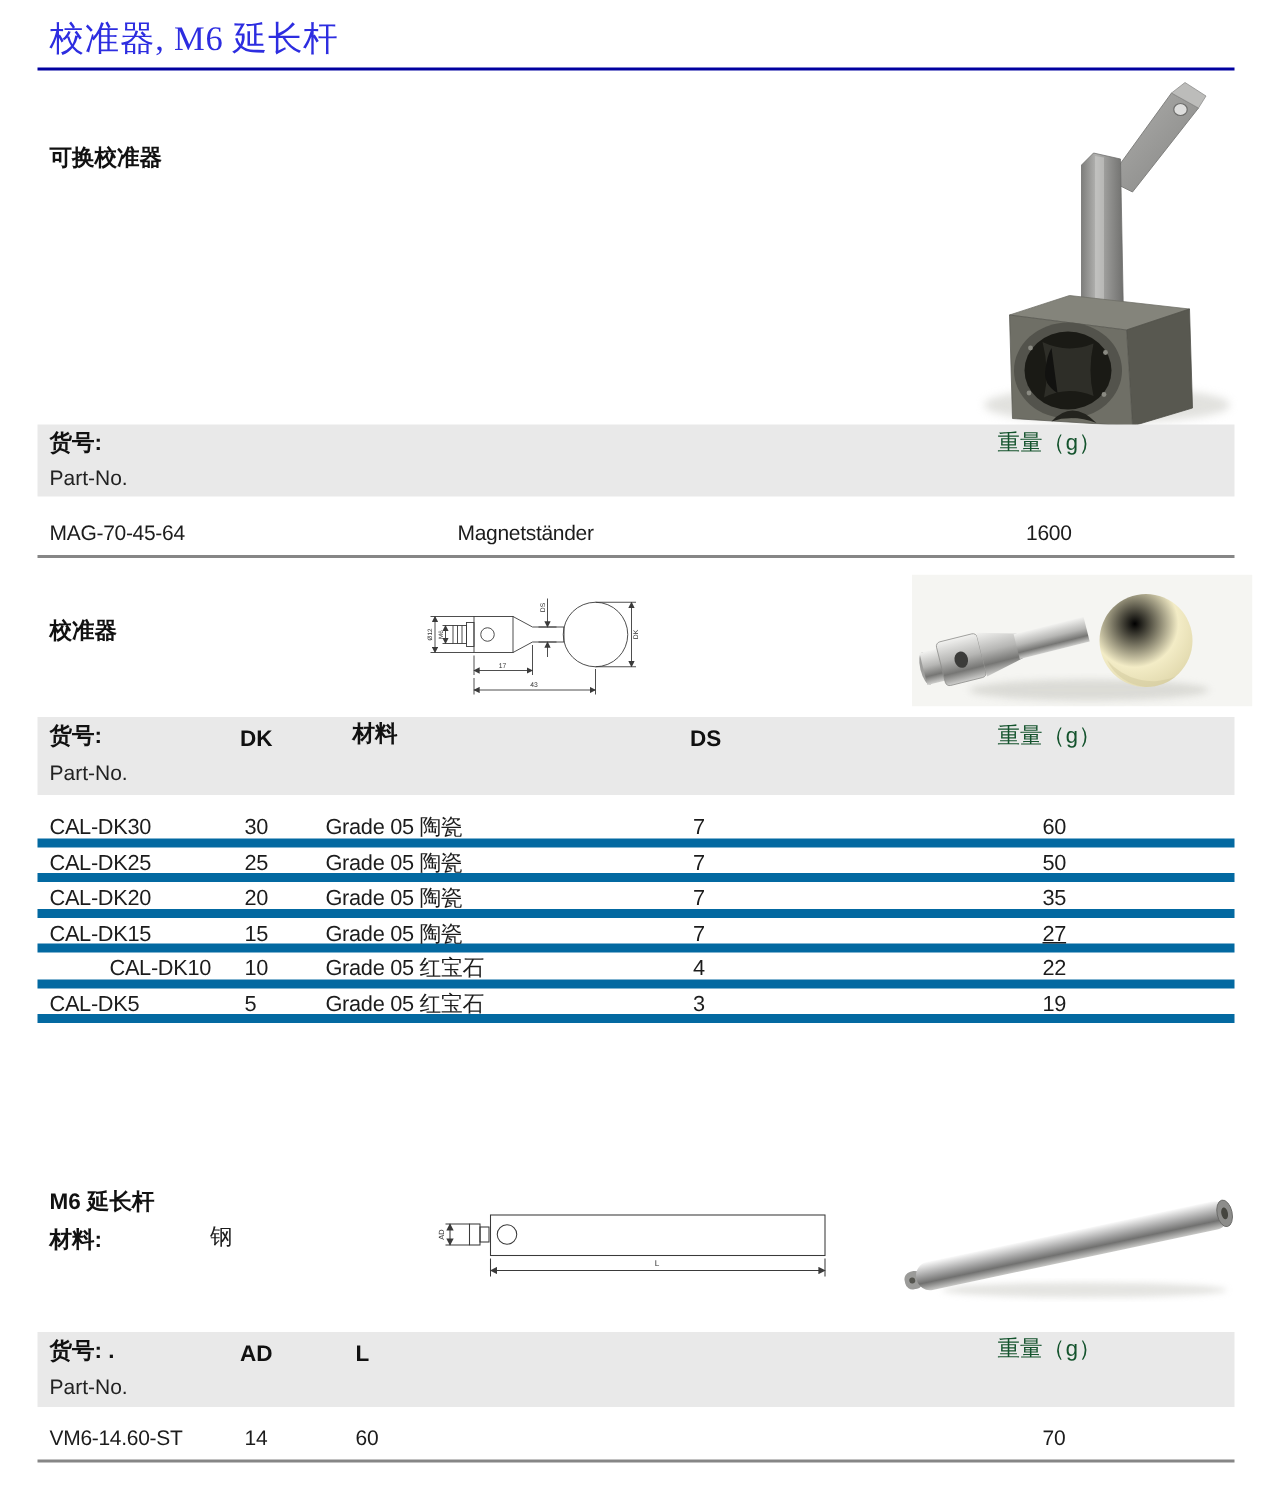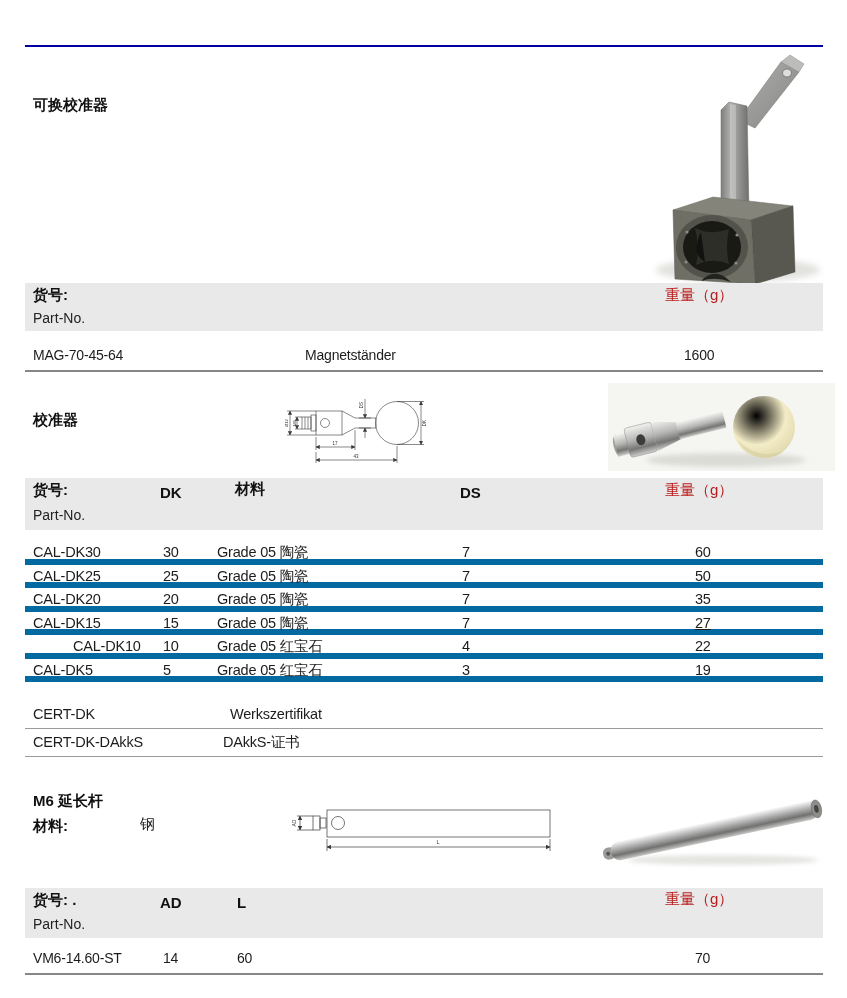--- a/index.html
+++ b/index.html
@@ -12,37 +12,38 @@
   .serif { font-family:"Liberation Serif", serif; }
   .page-title {
     position:absolute; left:33px; top:10px; font-size:23px;
     font-family:"Liberation Serif", serif; color:#2d2de0; letter-spacing:0.5px;
   }
   .title-rule { position:absolute; left:25px; top:45px; width:798px; height:2px; background:#0000a0; }
   .sec-heading { position:absolute; font-size:15px; font-weight:bold; color:#111; }
   .band { position:absolute; left:25px; width:798px; background:#e9e9e9; }
   .band .lbl { position:absolute; font-size:15px; font-weight:bold; color:#111; }
   .band .sub { position:absolute; font-size:14px; color:#222; }
-  .band .wt-lbl { position:absolute; font-size:15px; font-family:Liberation Sans, sans-serif; color:#b91c1c; }
+  .band .wt-lbl { position:absolute; font-size:15px; font-family:Liberation Mono, monospace; color:#14532d; }
   .drow { position:absolute; left:25px; width:798px; }
   .drow .cell { position:absolute; font-size:14px; letter-spacing:-0.2px; white-space:nowrap; }
   .row-heavy { border-bottom:2px solid #868686; }
   .cal-rows { position:absolute; left:25px; top:541px; width:798px; }
   .cal-row { position:relative; height:23.5px; border-bottom:6px solid #0369a1; }
   .cal-row .cell { position:absolute; font-size:14.5px; line-height:22px; letter-spacing:-0.2px; white-space:nowrap; }
   .cert-rows { position:absolute; left:25px; top:701px; width:798px; }
   .cert-row { position:relative; height:28px; border-bottom:1px solid #9b9b9b; }
   .cert-row .cell { position:absolute; font-size:14.5px; line-height:27px; letter-spacing:-0.2px; white-space:nowrap; }
   svg text { font-family:"Liberation Sans", sans-serif; fill:#333; }
 </style>
 </head>
 <body>
 
 <div class="page">
 
+  <div class="page-title">校准器, M6 延长杆</div>
   <div class="title-rule"></div>
 
   <div class="sec-heading" style="left:33px; top:96px;text-align:right;">可换校准器</div>
 
   <svg class="abs" style="left:643px; top:50px;" width="192" height="236" viewBox="0 0 192 236">
     <defs>
       <linearGradient id="colGrad" x1="0" y1="0" x2="1" y2="0">
         <stop offset="0" stop-color="#7e7e7c"></stop>
           <stop offset="0.35" stop-color="#b2b2b0"></stop>
           <stop offset="0.7" stop-color="#8d8d8b"></stop>
@@ -233,30 +234,20 @@
     </div>
     <div class="cal-row">
       <span class="cell" style="left:8px;">CAL-DK5</span>
       <span class="cell" style="left:138px;">5</span>
       <span class="cell" style="left:192px;">Grade 05 红宝石</span>
       <span class="cell" style="left:437px;">3</span>
       <span class="cell" style="left:670px;">19</span>
     </div>
   </div>
 
-  <div class="cert-rows">
-    <div class="cert-row">
-      <span class="cell" style="left:8px;">CERT-DK</span>
-      <span class="cell" style="left:205px;">Werkszertifikat</span>
-    </div>
-    <div class="cert-row">
-      <span class="cell" style="left:8px;">CERT-DK-DAkkS</span>
-      <span class="cell" style="left:198px;">DAkkS-证书</span>
-    </div>
-  </div>
 
   <div class="sec-heading" style="left:33px; top:792px;">M6 延长杆</div>
   <div class="sec-heading" style="left:33px; top:817px;">材料:</div>
   <div class="abs serif" style="left:140px; top:815px; font-size:15px;">钢</div>
 
   <svg class="abs" style="left:288px; top:785px;" width="266" height="75" viewBox="0 0 266 75">
     <g stroke="#3a3a3a" stroke-width="0.7" fill="none">
       <line x1="9" y1="31" x2="25" y2="31"></line>
         <line x1="9" y1="45" x2="25" y2="45"></line>
       <line x1="12" y1="31" x2="12" y2="45" marker-start="url(#arr)" marker-end="url(#arr)"></line>

